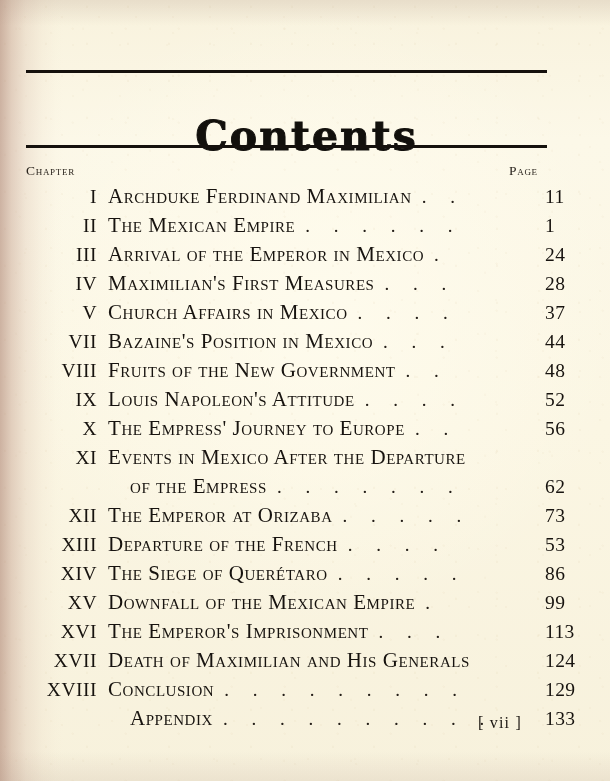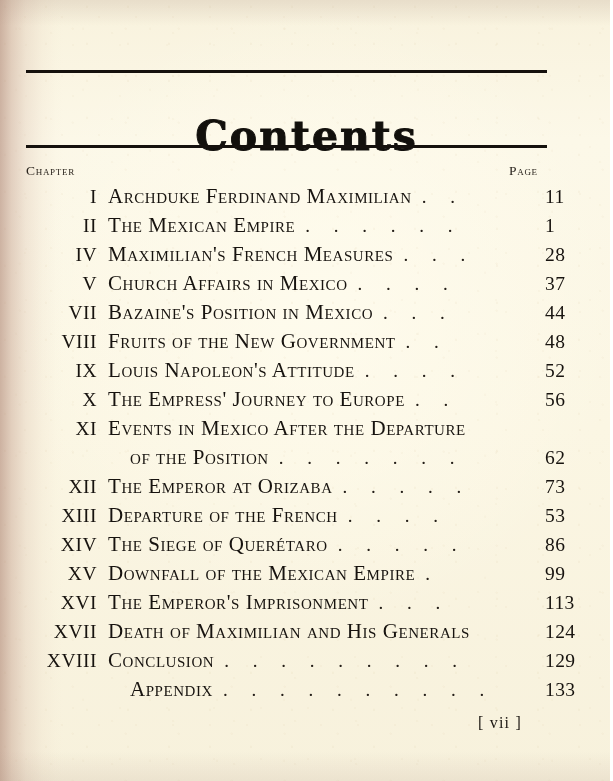--- a/index.html
+++ b/index.html
@@ -223,22 +223,27 @@
             <td class="num">I</td>
             <td class="title-cell"><span class="title-text">Archduke Ferdinand Maximilian</span><span class="leader">.  .</span></td>
             <td class="pg">11</td>
           </tr>
           <tr>
             <td class="num">II</td>
             <td class="title-cell"><span class="title-text">The Mexican Empire</span><span class="leader">.  .  .  .  .  .</span></td>
             <td class="pg">1</td>
           </tr>
           <tr>
+            <td class="num">III</td>
+            <td class="title-cell"><span class="title-text">Arrival of the Emperor in Mexico</span><span class="leader">.</span></td>
+            <td class="pg">24</td>
+          </tr>
+          <tr>
             <td class="num">IV</td>
-            <td class="title-cell"><span class="title-text">Maximilian's French Measures</span><span class="leader">.  .  .</span></td>
+            <td class="title-cell"><span class="title-text">Maximilian's First Measures</span><span class="leader">.  .  .</span></td>
             <td class="pg">28</td>
           </tr>
           <tr>
             <td class="num">V</td>
             <td class="title-cell"><span class="title-text">Church Affairs in Mexico</span><span class="leader">.  .  .  .</span></td>
             <td class="pg">37</td>
           </tr>
           <tr>
             <td class="num">VII</td>
             <td class="title-cell"><span class="title-text">Bazaine's Position in Mexico</span><span class="leader">.  .  .</span></td>
@@ -259,21 +264,21 @@
             <td class="title-cell"><span class="title-text">The Empress' Journey to Europe</span><span class="leader">.  .</span></td>
             <td class="pg">56</td>
           </tr>
           <tr>
             <td class="num">XI</td>
             <td class="title-cell"><span class="title-text">Events in Mexico After the Departure</span><span class="leader"></span></td>
             <td class="pg blank"></td>
           </tr>
           <tr>
             <td class="num"></td>
-            <td class="title-cell cont"><span class="title-text">of the Position</span><span class="leader">.  .  .  .  .  .  .</span></td>
+            <td class="title-cell cont"><span class="title-text">of the Empress</span><span class="leader">.  .  .  .  .  .  .</span></td>
             <td class="pg">62</td>
           </tr>
           <tr>
             <td class="num">XII</td>
             <td class="title-cell"><span class="title-text">The Emperor at Orizaba</span><span class="leader">.  .  .  .  .</span></td>
             <td class="pg">73</td>
           </tr>
           <tr>
             <td class="num">XIII</td>
             <td class="title-cell"><span class="title-text">Departure of the French</span><span class="leader">.  .  .  .</span></td>

